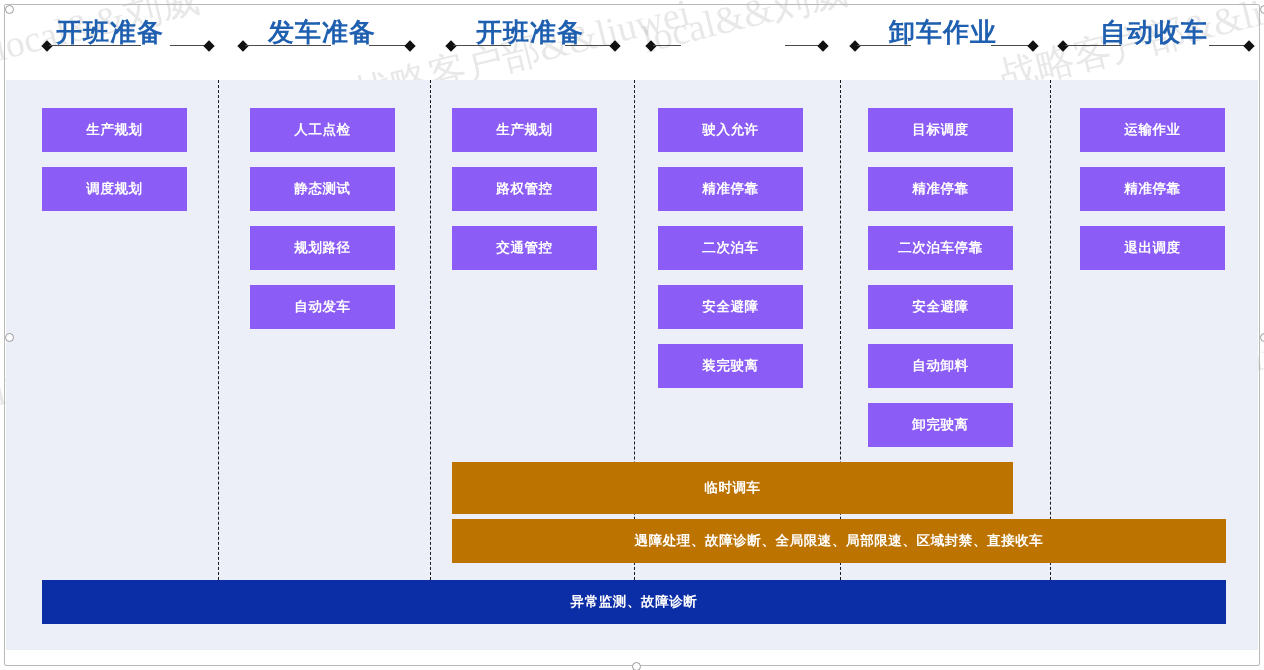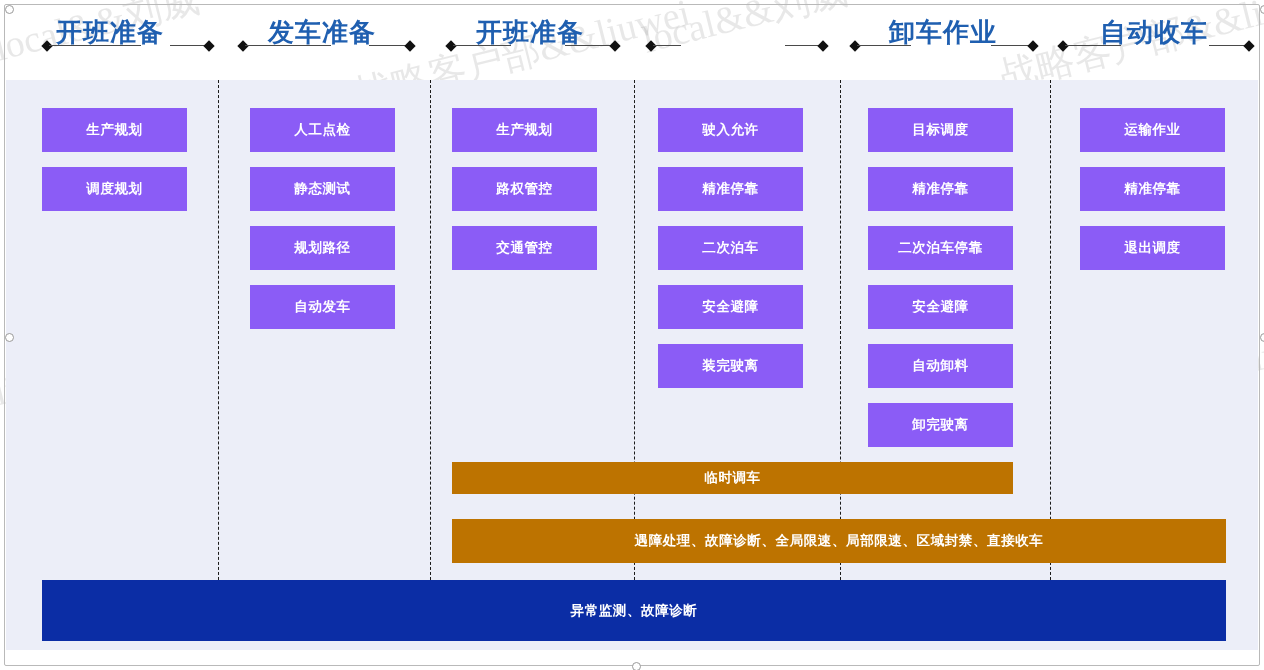--- a/index.html
+++ b/index.html
@@ -258,25 +258,25 @@
       <div class="task">自动卸料</div>
       <div class="task">卸完驶离</div>
     </div>
 
     <div class="col" style="left:1074px; width:145px;">
       <div class="task">运输作业</div>
       <div class="task">精准停靠</div>
       <div class="task">退出调度</div>
     </div>
 
-    <div class="bar bar-orange" style="left:446px; top:382px; width:561px; height:32px; font-size:13.5px; letter-spacing:0.6px;">临时调车</div>
+    <div class="bar bar-orange" style="left:446px; top:382px; width:561px; height:52px; font-size:13.5px; letter-spacing:0.6px;">临时调车</div>
 
     <div class="bar bar-orange" style="left:446px; top:439px; width:774px; height:44px; font-size:13.5px; letter-spacing:0.6px;">遇障处理、故障诊断、全局限速、局部限速、区域封禁、直接收车</div>
 
-    <div class="bar bar-navy" style="left:36px; top:500px; width:1184px; height:61px; font-size:13.5px; letter-spacing:0.6px;">异常监测、故障诊断</div>
+    <div class="bar bar-navy" style="left:36px; top:500px; width:1184px; height:44px; font-size:13.5px; letter-spacing:0.6px;">异常监测、故障诊断</div>
   </div>
 
   <div class="slide-frame">
     <span class="handle h-tl"></span>
     <span class="handle h-tr"></span>
     <span class="handle h-ml"></span>
     <span class="handle h-mr"></span>
     <span class="handle h-bc"></span>
   </div>
 

